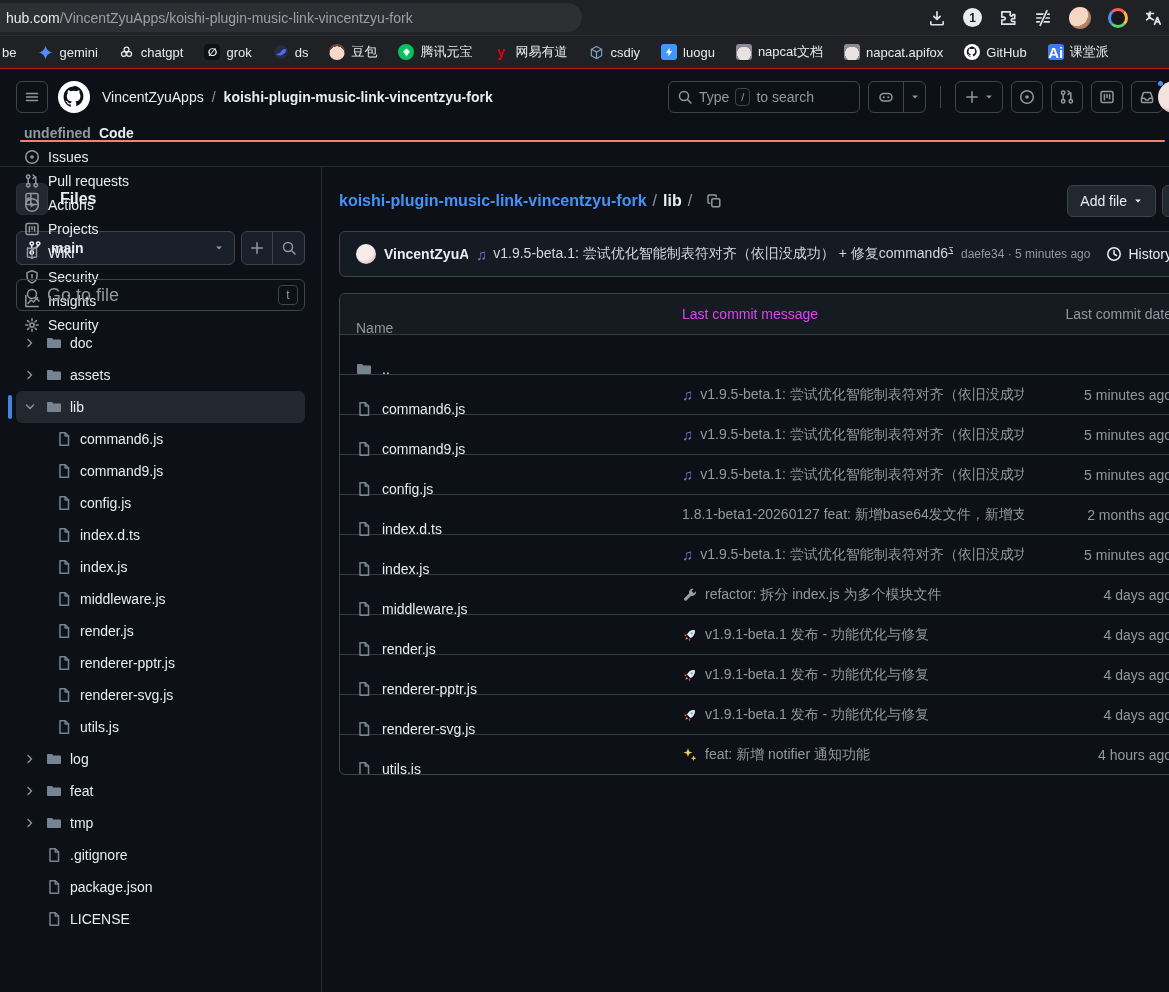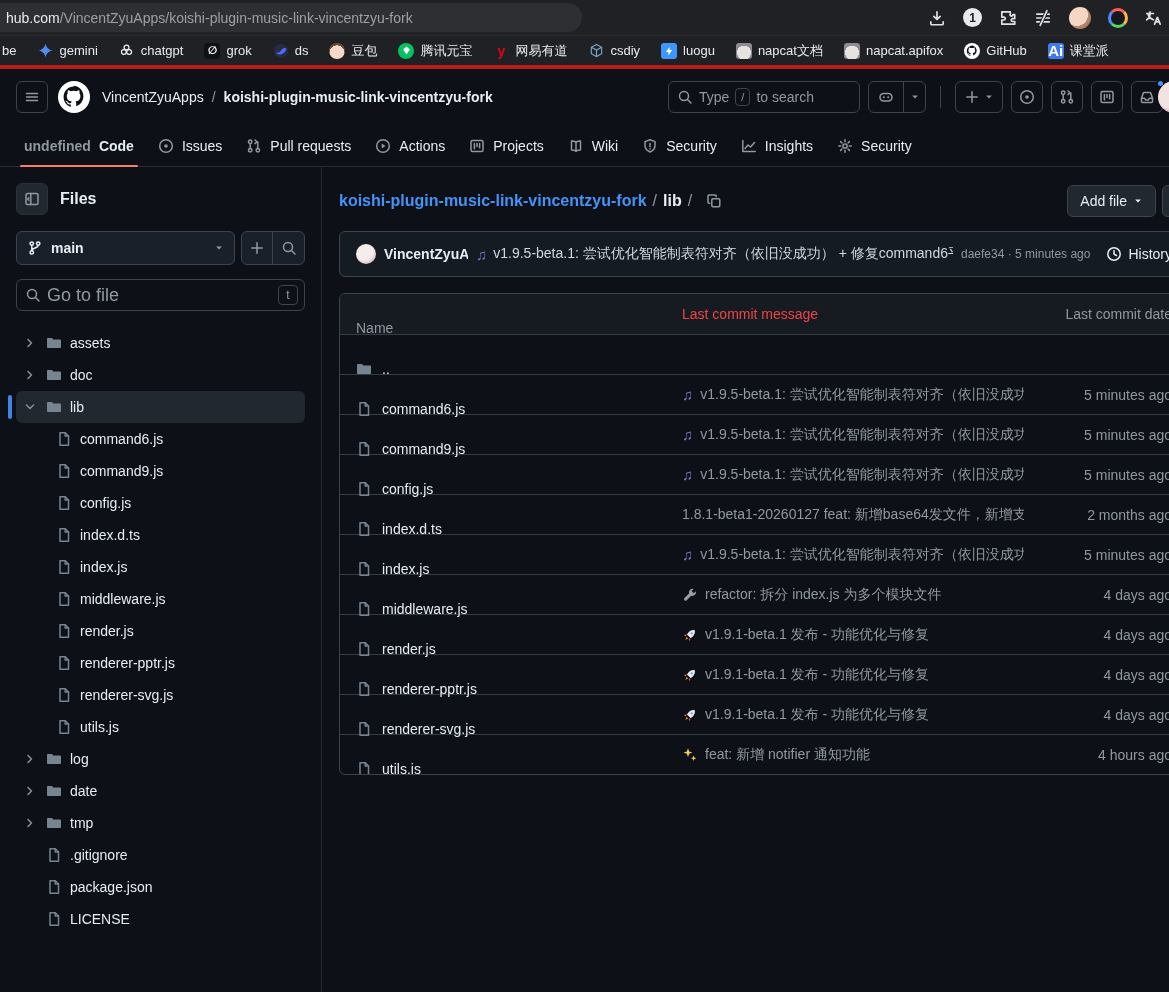--- a/index.html
+++ b/index.html
@@ -15,21 +15,21 @@
   .url-host { color:#e8eaed; } .url-path { color:#9aa0a6; }
   .chrome-icons { position:absolute; right:6px; top:0; height:35px; display:flex;
     align-items:center; gap:17px; color:#dee1e6; }
   .badge1 { width:19px; height:19px; border-radius:50%; background:#e8eaed; color:#202124;
     font-size:12px; font-weight:bold; display:flex; align-items:center; justify-content:center; }
   .chrome-avatar { width:22px; height:22px; border-radius:50%;
     background:radial-gradient(circle at 35% 35%, #f5d7c4 55%, #b98b6f 56%, #8a6651); }
   .ring-icon { width:20px; height:20px; border-radius:50%; background:#17181b;
     border:3px solid; border-color:#ff5c5c #ffb84d #53d769 #4d8dff; }
   .bm-row { height:34px; background:#202124; border-top:1px solid #2b2c30;
-    border-bottom:4px solid #b91c1c; display:flex; align-items:center; gap:21px;
+    border-bottom:1px solid #b91c1c; display:flex; align-items:center; gap:21px;
     padding:0 8px 0 2px; font-size:13px; color:#e8eaed; white-space:nowrap; }
   .bm { display:flex; align-items:center; gap:6px; cursor:pointer; }
   .fav { width:16px; height:16px; display:flex; align-items:center; justify-content:center;
     font-size:11px; font-weight:bold; border-radius:3px; flex:0 0 auto; }
 
   
   .gh-header { height:56px; background:#0d1117; display:flex; align-items:center;
     padding-left:16px; position:relative; }
   .icon-btn { width:32px; height:32px; border:1px solid #3d444d; border-radius:6px;
     background:transparent; color:#9198a1; display:flex; align-items:center;
@@ -44,21 +44,21 @@
   .split-btn > div { display:flex; align-items:center; justify-content:center; color:#9198a1; cursor:pointer; }
   .vdiv { width:1px; height:22px; background:#3d444d; margin:0 6px; }
   .plus-btn { height:32px; border:1px solid #3d444d; border-radius:6px; display:flex;
     align-items:center; gap:4px; padding:0 8px; color:#9198a1; cursor:pointer; }
   .dot-blue { position:absolute; top:-3px; right:-3px; width:9px; height:9px; border-radius:50%;
     background:#4493f8; border:2px solid #0d1117; }
   .gh-avatar { position:absolute; left:1158px; top:12px; width:32px; height:32px; border-radius:50%;
     background:radial-gradient(circle at 40% 35%, #f3e3e0 55%, #d8b7c0 70%, #9b8ba8); }
 
   .gh-nav { height:42px; background:#0d1117; border-bottom:1px solid #262c36;
-    display:flex; align-items:stretch; padding-left:16px; gap:8px; }
+    display:flex; align-items:stretch; padding-left:16px; gap:8px;flex-direction:column; }
   .tab { display:flex; align-items:center; gap:8px; padding:0 8px; font-size:14px;
     color:#e6edf3; cursor:pointer; position:relative; white-space:nowrap; }
   .tab .ticon { color:#9198a1; }
   .tab.active { font-weight:bold; }
   .tab.active::after { content:""; position:absolute; left:4px; right:4px; bottom:-1px;
     height:2px; border-radius:2px; background:#f78166; }
 
   
   .gh-body { display:flex; height:825px; }
   .sidebar { width:322px; flex:0 0 322px; border-right:1px solid #262c36; padding:16px; overflow:hidden; }
@@ -478,34 +478,34 @@
           <span class="chev">
             <svg width="16" height="16" viewBox="0 0 16 16" fill="none" stroke="currentColor" stroke-width="1.5" stroke-linecap="round" stroke-linejoin="round">
               <path d="M6 4.5L9.5 8 6 11.5"></path>
             </svg>
           </span>
           <span class="fico">
             <svg width="16" height="16" viewBox="0 0 16 16">
               <path fill="currentColor" d="M1.8 3h4.1l1.5 1.5h6.8c.5 0 .8.4.8.8v7c0 .4-.3.7-.8.7H1.8c-.5 0-.8-.3-.8-.7V3.8c0-.5.3-.8.8-.8z"></path>
             </svg>
           </span>
-          <span>assets</span>
+          <span>doc</span>
         </div>
         <div class="tree-item">
           <span class="chev">
             <svg width="16" height="16" viewBox="0 0 16 16" fill="none" stroke="currentColor" stroke-width="1.5" stroke-linecap="round" stroke-linejoin="round">
               <path d="M6 4.5L9.5 8 6 11.5"></path>
             </svg>
           </span>
           <span class="fico">
             <svg width="16" height="16" viewBox="0 0 16 16">
               <path fill="currentColor" d="M1.8 3h4.1l1.5 1.5h6.8c.5 0 .8.4.8.8v7c0 .4-.3.7-.8.7H1.8c-.5 0-.8-.3-.8-.7V3.8c0-.5.3-.8.8-.8z"></path>
             </svg>
           </span>
-          <span>doc</span>
+          <span>assets</span>
         </div>
         <div class="tree-item sel">
           <span class="chev">
             <svg width="16" height="16" viewBox="0 0 16 16" fill="none" stroke="currentColor" stroke-width="1.5" stroke-linecap="round" stroke-linejoin="round">
               <path d="M4.5 6L8 9.5 11.5 6"></path>
             </svg>
           </span>
           <span class="fico">
             <svg width="16" height="16" viewBox="0 0 16 16">
               <path fill="currentColor" d="M1.8 3h4.1l1.5 1.5h6.8c.5 0 .8.4.8.8v7c0 .4-.3.7-.8.7H1.8c-.5 0-.8-.3-.8-.7V3.8c0-.5.3-.8.8-.8z"></path>
@@ -620,21 +620,21 @@
           <span class="chev">
             <svg width="16" height="16" viewBox="0 0 16 16" fill="none" stroke="currentColor" stroke-width="1.5" stroke-linecap="round" stroke-linejoin="round">
               <path d="M6 4.5L9.5 8 6 11.5"></path>
             </svg>
           </span>
           <span class="fico">
             <svg width="16" height="16" viewBox="0 0 16 16">
               <path fill="currentColor" d="M1.8 3h4.1l1.5 1.5h6.8c.5 0 .8.4.8.8v7c0 .4-.3.7-.8.7H1.8c-.5 0-.8-.3-.8-.7V3.8c0-.5.3-.8.8-.8z"></path>
             </svg>
           </span>
-          <span>date</span>
+          <span>feat</span>
         </div>
         <div class="tree-item">
           <span class="chev">
             <svg width="16" height="16" viewBox="0 0 16 16" fill="none" stroke="currentColor" stroke-width="1.5" stroke-linecap="round" stroke-linejoin="round">
               <path d="M6 4.5L9.5 8 6 11.5"></path>
             </svg>
           </span>
           <span class="fico">
             <svg width="16" height="16" viewBox="0 0 16 16">
               <path fill="currentColor" d="M1.8 3h4.1l1.5 1.5h6.8c.5 0 .8.4.8.8v7c0 .4-.3.7-.8.7H1.8c-.5 0-.8-.3-.8-.7V3.8c0-.5.3-.8.8-.8z"></path>
@@ -716,21 +716,21 @@
               </svg>
             </span>
           <span>History</span>
         </span>
       </span>
     </div>
 
     <div class="ftable">
       <div class="frow head">
         <div class="col-name">Name</div>
-        <div class="col-msg" style="color:#ef4444">Last commit message</div>
+        <div class="col-msg" style="color:#d946ef">Last commit message</div>
         <div class="col-date">Last commit date</div>
       </div>
       <div id="frows">
           <div class="frow">
             <div class="col-name">
               <span class="fico">
                 <svg width="16" height="16" viewBox="0 0 16 16">
                   <path fill="currentColor" d="M1.8 3h4.1l1.5 1.5h6.8c.5 0 .8.4.8.8v7c0 .4-.3.7-.8.7H1.8c-.5 0-.8-.3-.8-.7V3.8c0-.5.3-.8.8-.8z"></path>
                 </svg>
               </span>

